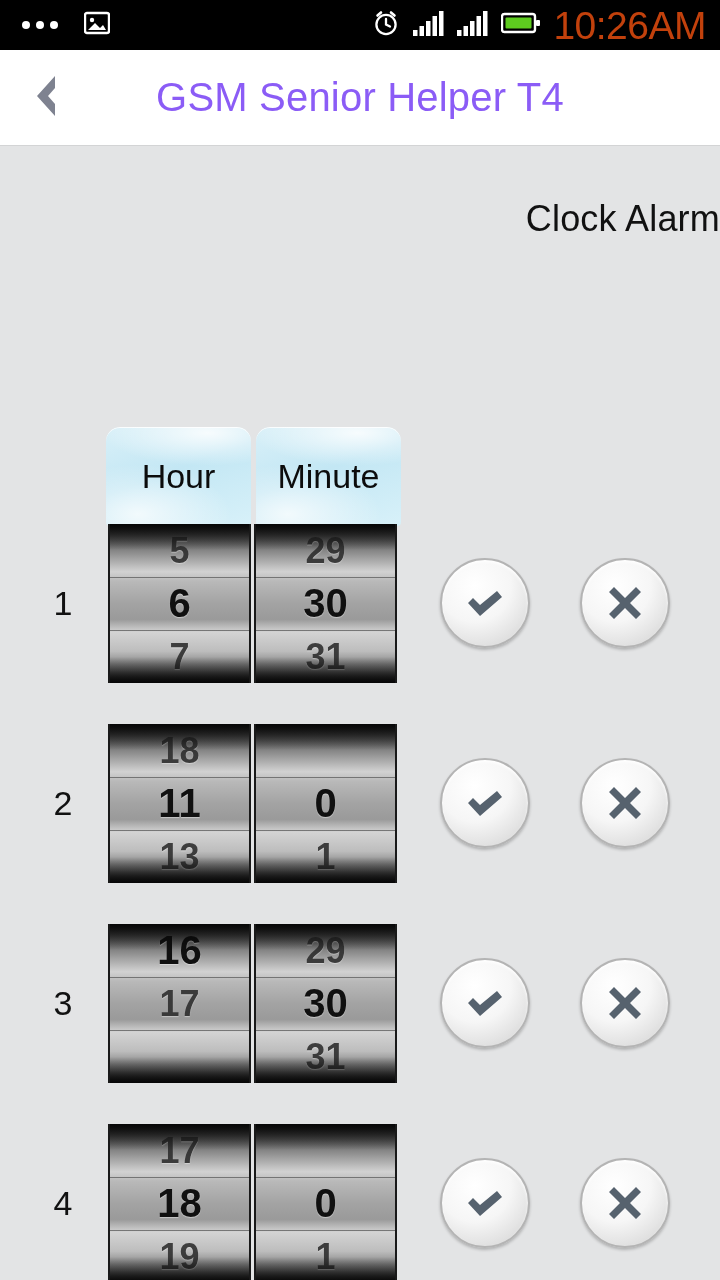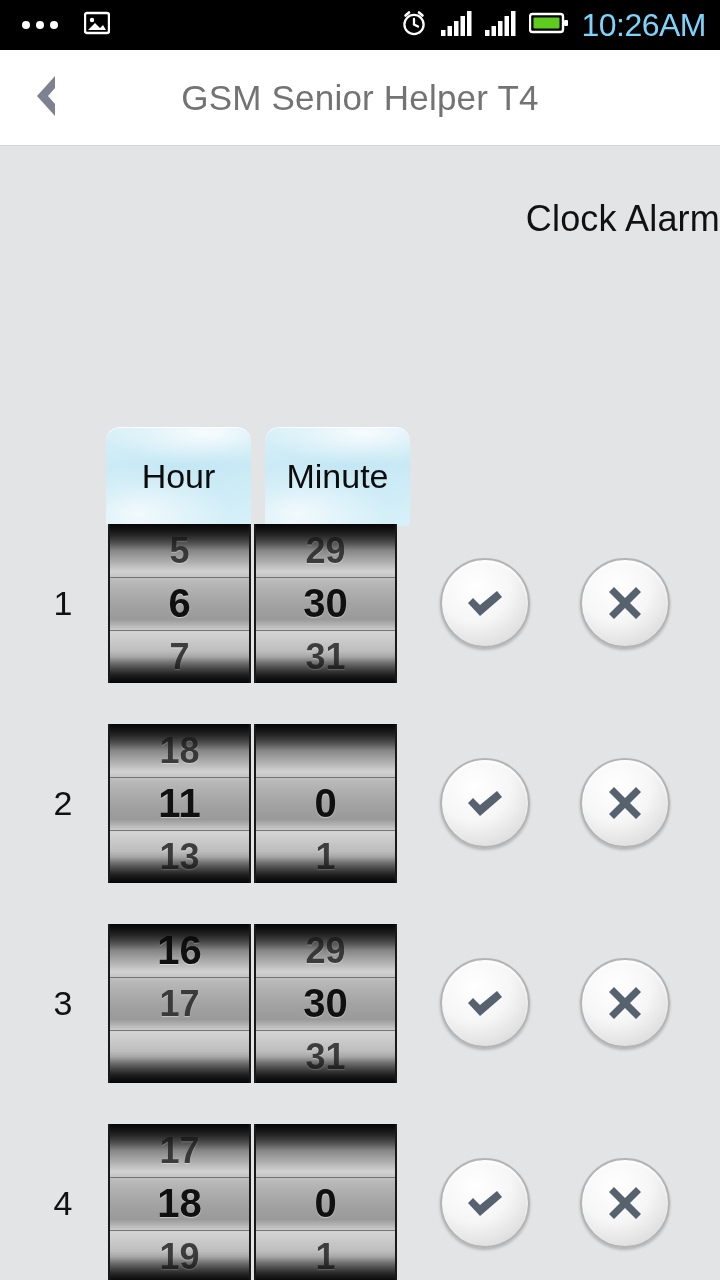--- a/index.html
+++ b/index.html
@@ -14,45 +14,45 @@
   
   .statusbar {
     position:absolute; top:0; left:0; width:720px; height:50px;
     background:#000; display:flex; align-items:center;
     padding:0 14px 0 22px;
   }
   .sb-left { display:flex; align-items:center; gap:26px; }
   .sb-right { margin-left:auto; display:flex; align-items:center; gap:12px; }
   .dots { display:flex; gap:6px; }
   .dots i { width:8px; height:8px; border-radius:50%; background:#fff; display:block; }
-  .sb-time { color:#7dd3fc; font-size:32px; letter-spacing:-0.5px; line-height:1; }
+  .sb-time { color:#c2410c; font-size:39px; letter-spacing:-0.5px; line-height:1; }
 
   
   .titlebar {
     position:absolute; top:50px; left:0; width:720px; height:95px;
     background:#fff; display:flex; align-items:center;
   }
   .back-btn {
     width:92px; height:95px; display:flex; align-items:center; justify-content:center;
   }
   .title-text {
-    font-size:35px; color:#737373; font-weight:400;
+    font-size:40px; color:#8b5cf6; font-weight:400;
     flex:1; text-align:center; margin-right:92px; letter-spacing:0.2px;
   }
   .title-sep { position:absolute; top:145px; left:0; width:720px; height:1px; background:#d3d4d5; }
 
   
   .content { position:absolute; top:146px; left:0; width:720px; height:1134px; background:#e3e4e5; }
 
   .page-title {
     text-align:right; font-size:36px; color:#111; padding-top:52px; letter-spacing:0.2px;
   }
 
   
-  .tabs { position:absolute; top:281px; left:106px; display:flex; gap:14px; }
+  .tabs { position:absolute; top:281px; left:106px; display:flex; gap:5px; }
   .tab {
     width:145px; height:99px;
     border-radius:14px 14px 4px 4px;
     background:
       radial-gradient(ellipse 150px 80px at 22% 88%, rgba(255,255,255,0.75) 0%, rgba(255,255,255,0) 62%),
       radial-gradient(ellipse 190px 60px at 70% 6%, rgba(255,255,255,0.85) 0%, rgba(255,255,255,0) 55%),
       linear-gradient(160deg,#d9f0f8 0%, #c3e7f4 45%, #d8f1f9 100%);
     display:flex; align-items:center; justify-content:center;
     font-size:34px; color:#0c0c0c;
     box-shadow:inset 0 1px 0 rgba(255,255,255,0.85);

